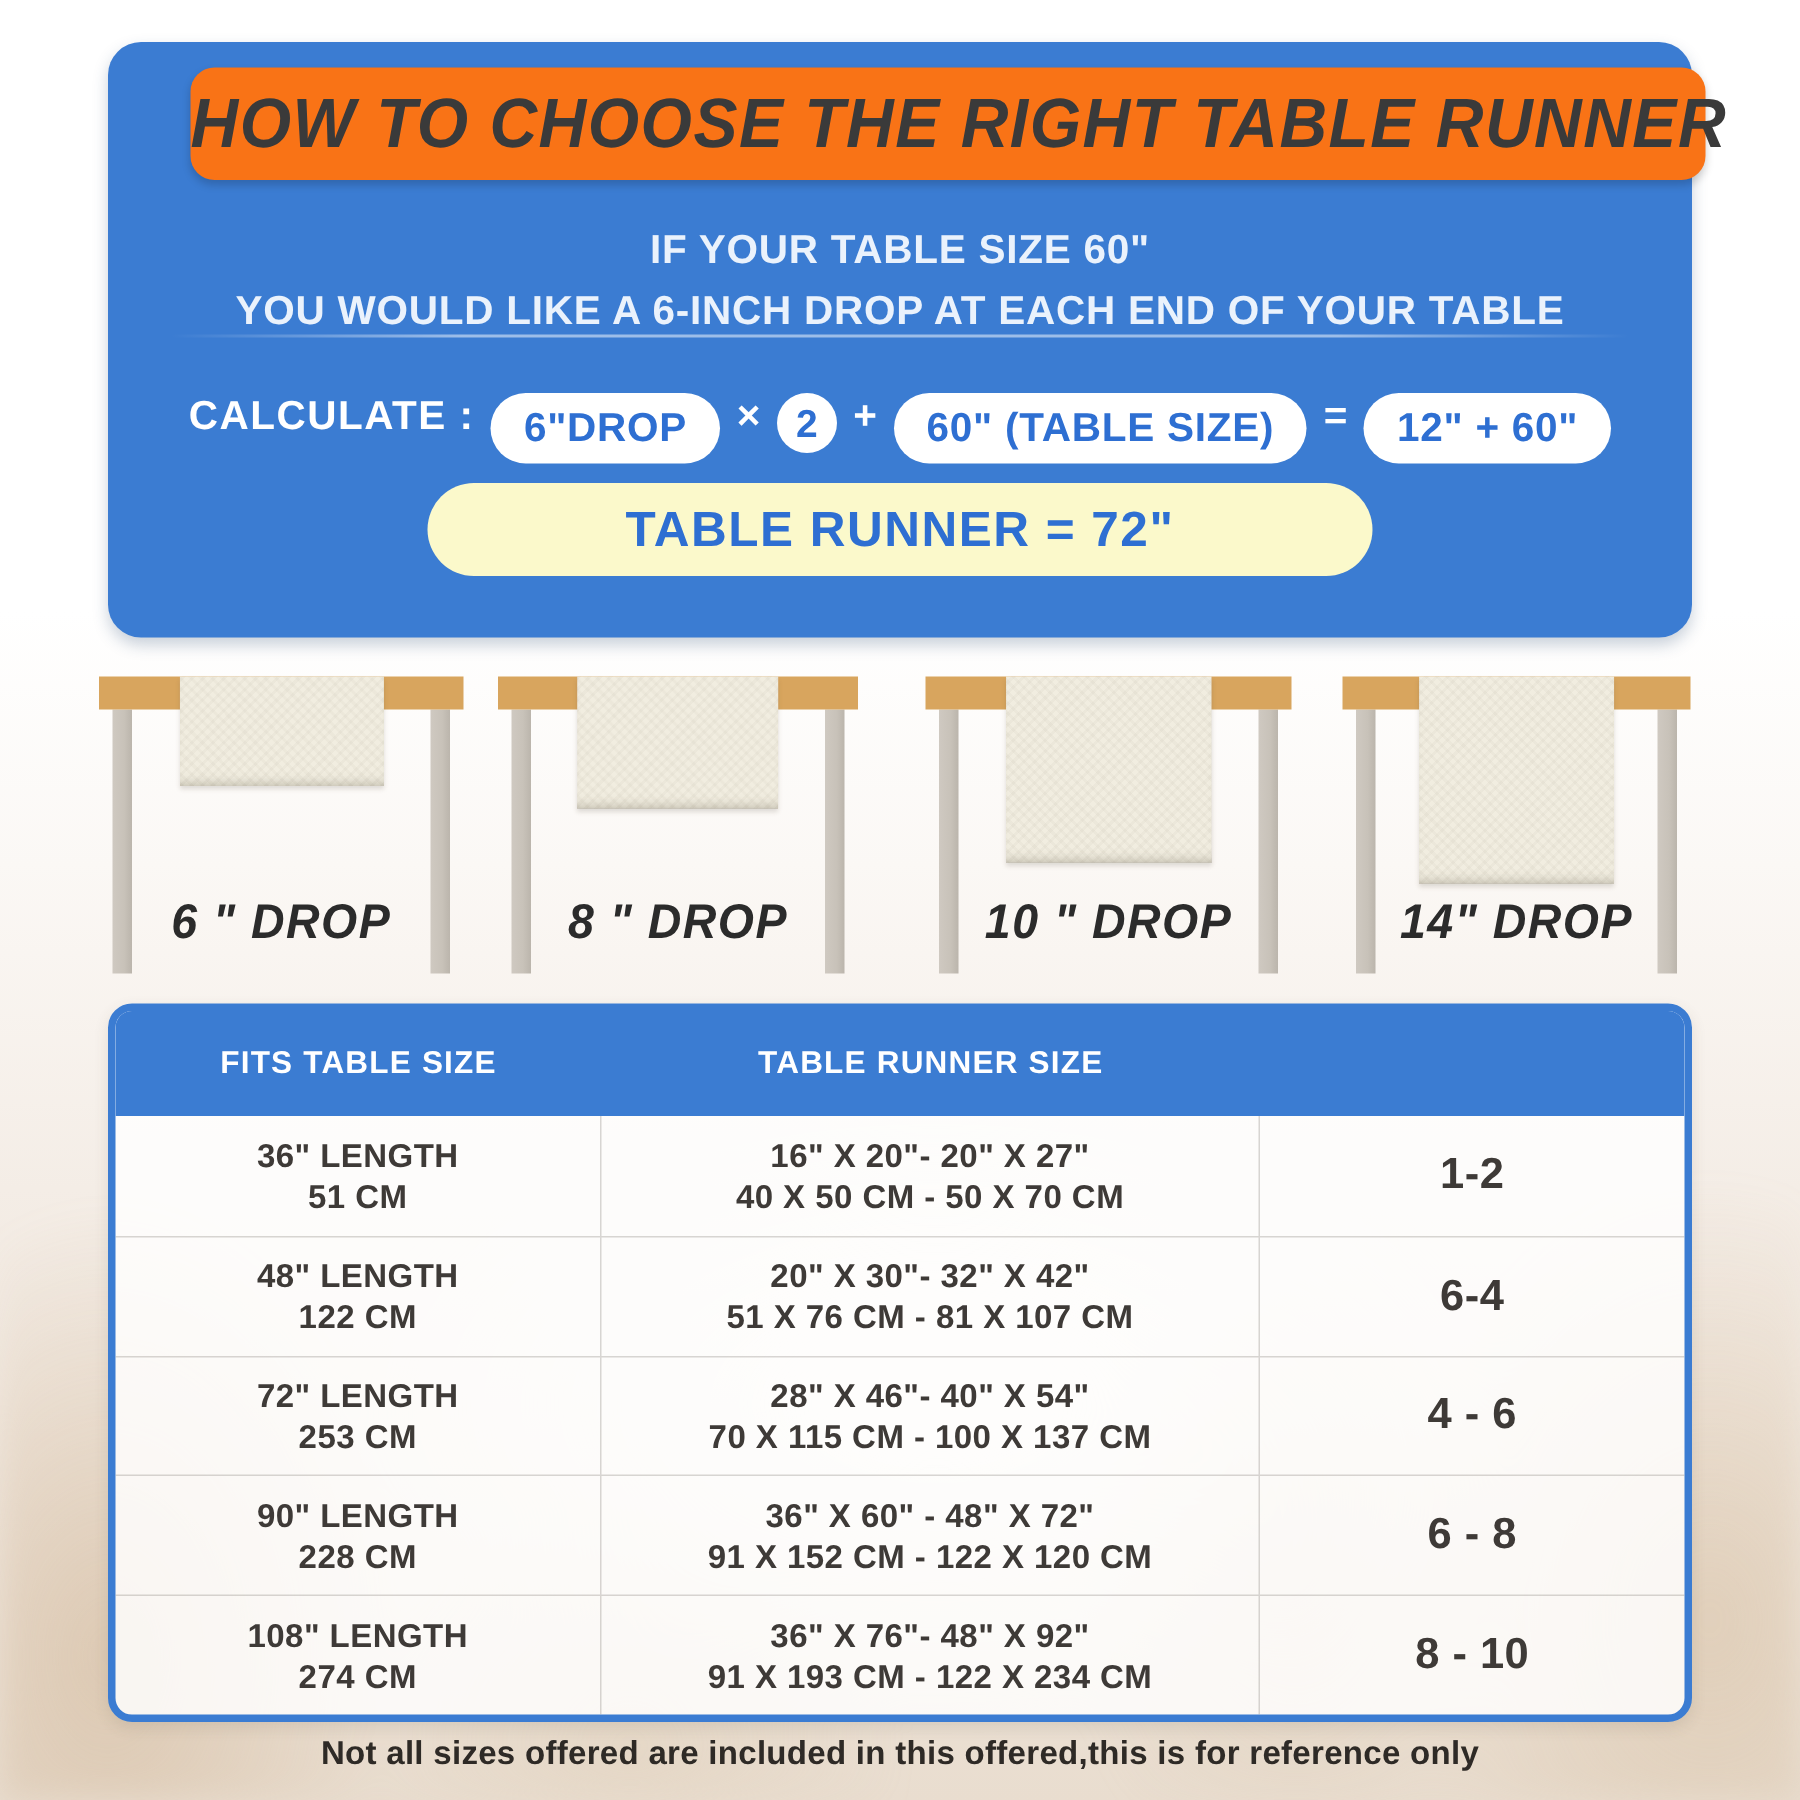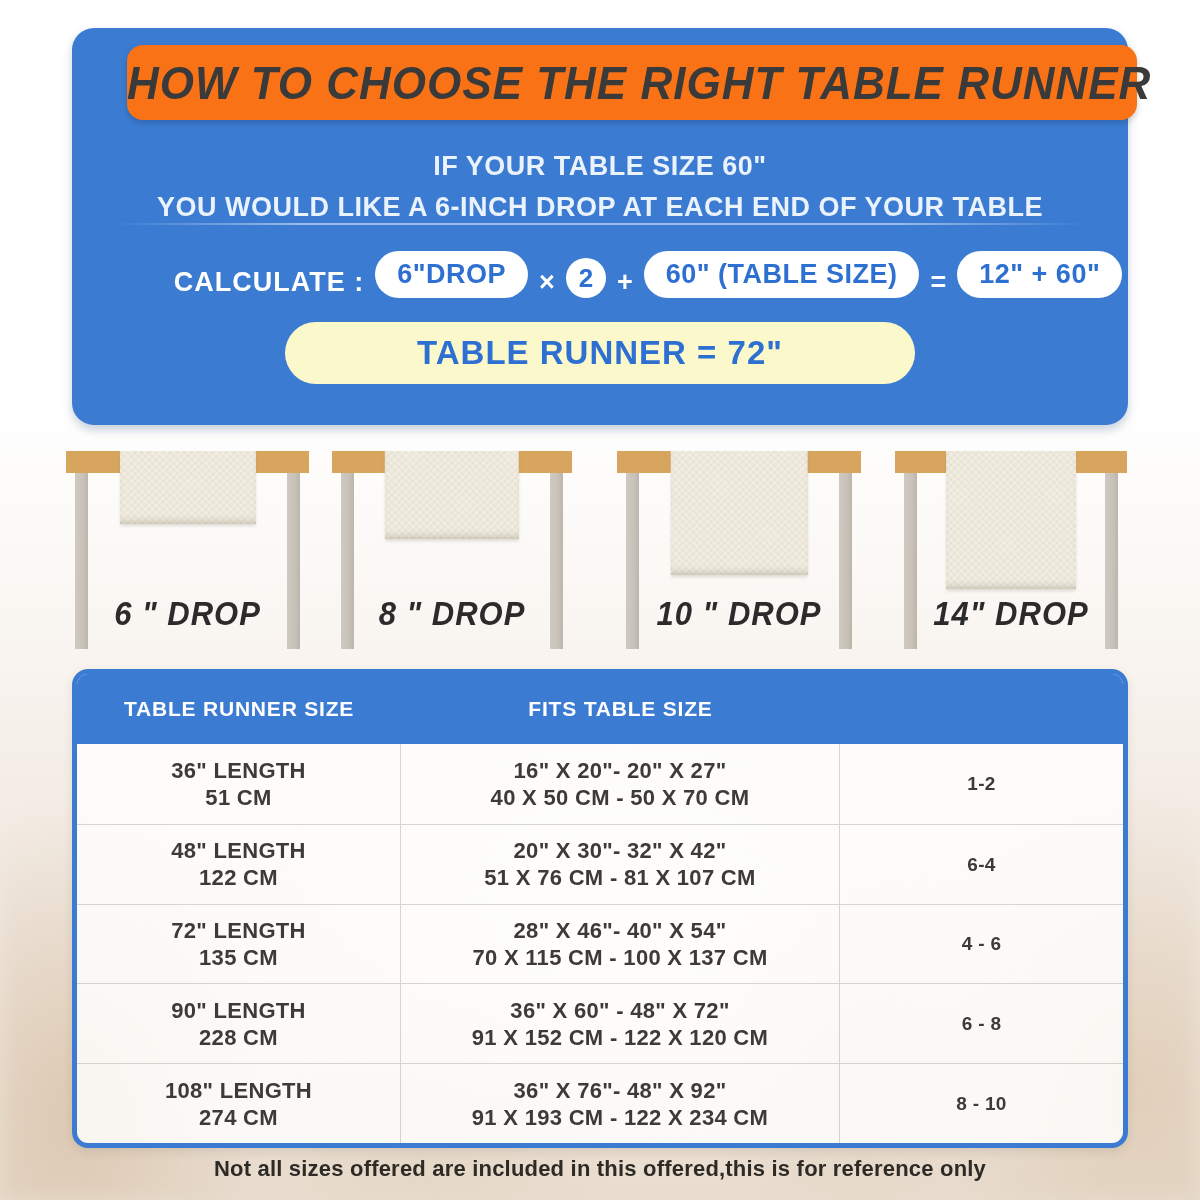--- a/index.html
+++ b/index.html
@@ -52,22 +52,22 @@
   .subtitle{
     position:absolute;left:0;top:118px;width:100%;text-align:center;
     color:var(--subtitle-text);font-weight:bold;font-size:27px;line-height:41px;
     letter-spacing:0.5px;
   }
   .hero-divider{
     position:absolute;left:4%;top:195px;width:92%;height:2px;
     background:linear-gradient(90deg,transparent,rgba(255,255,255,0.5) 20%,rgba(255,255,255,0.5) 80%,transparent);
   }
   .calc-row{
-    position:absolute;left:0;top:220px;width:100%;height:50px;
-    display:flex;align-items:flex-end;justify-content:center;gap:11px;margin-left:48px;
+    position:absolute;left:0;top:234px;width:100%;height:50px;
+    display:flex;align-items:flex-start;justify-content:center;gap:11px;
   }
   .calc-label{color:#ffffff;font-weight:bold;font-size:27px;letter-spacing:1px;white-space:nowrap;}
   .pill{
     background:#ffffff;color:var(--pill-text-blue);
     font-weight:bold;font-size:27px;letter-spacing:0.5px;
     border-radius:999px;padding:8px 22px;white-space:nowrap;
   }
   .op{color:#ffffff;font-weight:bold;font-size:27px;}
   .mult-circle{
     width:40px;height:40px;border-radius:50%;background:#ffffff;
@@ -129,21 +129,21 @@
   .size-row{
     display:grid;grid-template-columns:324px 439px 283px;height:79.8px;
   }
   .size-row + .size-row{border-top:1px solid rgba(130,124,117,0.30);}
   .cell{
     display:flex;flex-direction:column;align-items:center;justify-content:center;
     color:var(--table-text);font-weight:bold;font-size:22px;line-height:27px;
     text-align:center;letter-spacing:0.3px;
   }
   .cell-c1,.cell-c2{border-right:1px solid rgba(130,124,117,0.30);}
-  .cell-c3{font-size:19px;}
+  .cell-c3{font-size:29px;}
 
   
   .footnote{
     position:absolute;left:0;top:1156px;width:100%;text-align:center;
     color:var(--note-text);font-weight:bold;font-size:22px;letter-spacing:0.2px;
   }
 </style>
 </head>
 <body>
 
@@ -198,22 +198,22 @@
     <div class="drop-fig fig-4">
       <div class="runner runner-h4"></div>
       <div class="tabletop"></div>
       <div class="leg leg-l"></div>
       <div class="leg leg-r"></div>
       <div class="drop-label">14" DROP</div>
     </div>
 
     <div class="size-table">
       <div class="size-table-header">
+        <div>FITS TABLE SIZE</div>
         <div>TABLE RUNNER SIZE</div>
-        <div>FITS TABLE SIZE</div>
       </div>
       <div class="size-table-body">
         <div class="size-row">
           <div class="cell cell-c1">
             <div>36" LENGTH</div>
             <div>51 CM</div>
           </div>
           <div class="cell cell-c2">
             <div>16" X 20"- 20" X 27"</div>
             <div>40 X 50 CM - 50 X 70 CM</div>
@@ -227,21 +227,21 @@
           </div>
           <div class="cell cell-c2">
             <div>20" X 30"- 32" X 42"</div>
             <div>51 X 76 CM - 81 X 107 CM</div>
           </div>
           <div class="cell cell-c3">6-4</div>
         </div>
         <div class="size-row">
           <div class="cell cell-c1">
             <div>72" LENGTH</div>
-            <div>135 CM</div>
+            <div>253 CM</div>
           </div>
           <div class="cell cell-c2">
             <div>28" X 46"- 40" X 54"</div>
             <div>70 X 115 CM - 100 X 137 CM</div>
           </div>
           <div class="cell cell-c3">4 - 6</div>
         </div>
         <div class="size-row">
           <div class="cell cell-c1">
             <div>90" LENGTH</div>

